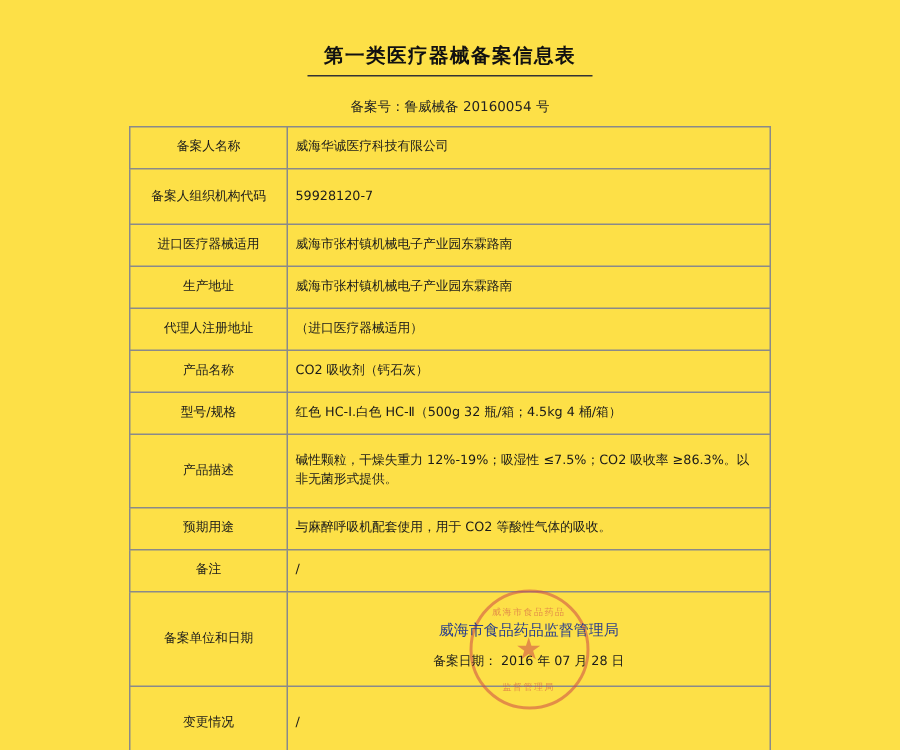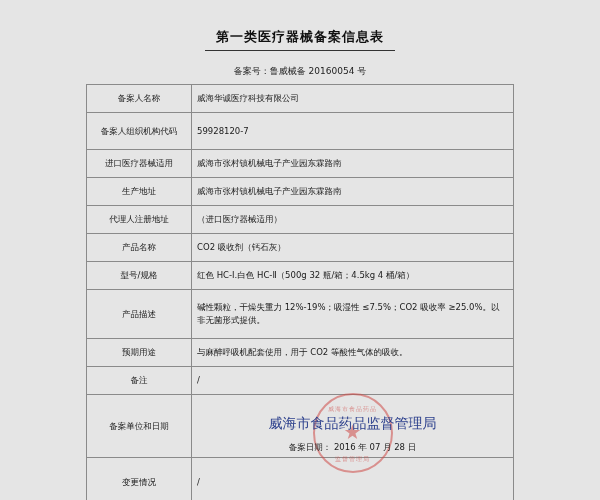--- a/index.html
+++ b/index.html
@@ -12,21 +12,21 @@
     background: #ffffff;
     font-family: "DejaVu Sans", "Liberation Sans", sans-serif;
     color: #1a1a1a;
     position: relative;
     overflow: hidden;
   }
   .page {
     position: relative;
     width: 600px;
     height: 500px;
-    background: #e5e5e5;
+    background: #fde047;
   }
   .doc-title {
     text-align: center;
     font-size: 13px;
     font-weight: bold;
     letter-spacing: 1px;
     color: #111;
     margin: 0;
     padding-top: 28px;
     padding-bottom: 2px;
@@ -74,21 +74,21 @@
   .row-unit td { height: 40px; }
   .seal-cell {
     position: relative;
   }
   .seal-wrap {
     position: relative;
     height: 54px;
   }
   .unit-line {
     text-align: center;
-    font-size: 14px;
+    font-size: 10px;
     color: #2b3f8c;
     padding-top: 14px;
     position: relative;
     z-index: 2;
   }
   .date-line {
     text-align: center;
     font-size: 8.5px;
     color: #1a1a1a;
     padding-top: 7px;
@@ -168,21 +168,21 @@
       <tr class="row-std">
         <td class="label">产品名称</td>
         <td class="value">CO2 吸收剂（钙石灰）</td>
       </tr>
       <tr class="row-std">
         <td class="label">型号/规格</td>
         <td class="value">红色 HC-I.白色 HC-Ⅱ（500g  32 瓶/箱；4.5kg  4 桶/箱）</td>
       </tr>
       <tr class="row-desc">
         <td class="label">产品描述</td>
-        <td class="value">碱性颗粒，干燥失重力 12%-19%；吸湿性 ≤7.5%；CO2 吸收率 ≥25.0%。以非无菌形式提供。</td>
+        <td class="value">碱性颗粒，干燥失重力 12%-19%；吸湿性 ≤7.5%；CO2 吸收率 ≥86.3%。以非无菌形式提供。</td>
       </tr>
       <tr class="row-std">
         <td class="label">预期用途</td>
         <td class="value">与麻醉呼吸机配套使用，用于 CO2 等酸性气体的吸收。</td>
       </tr>
       <tr class="row-std">
         <td class="label">备注</td>
         <td class="value">/</td>
       </tr>
       <tr class="row-unit">

